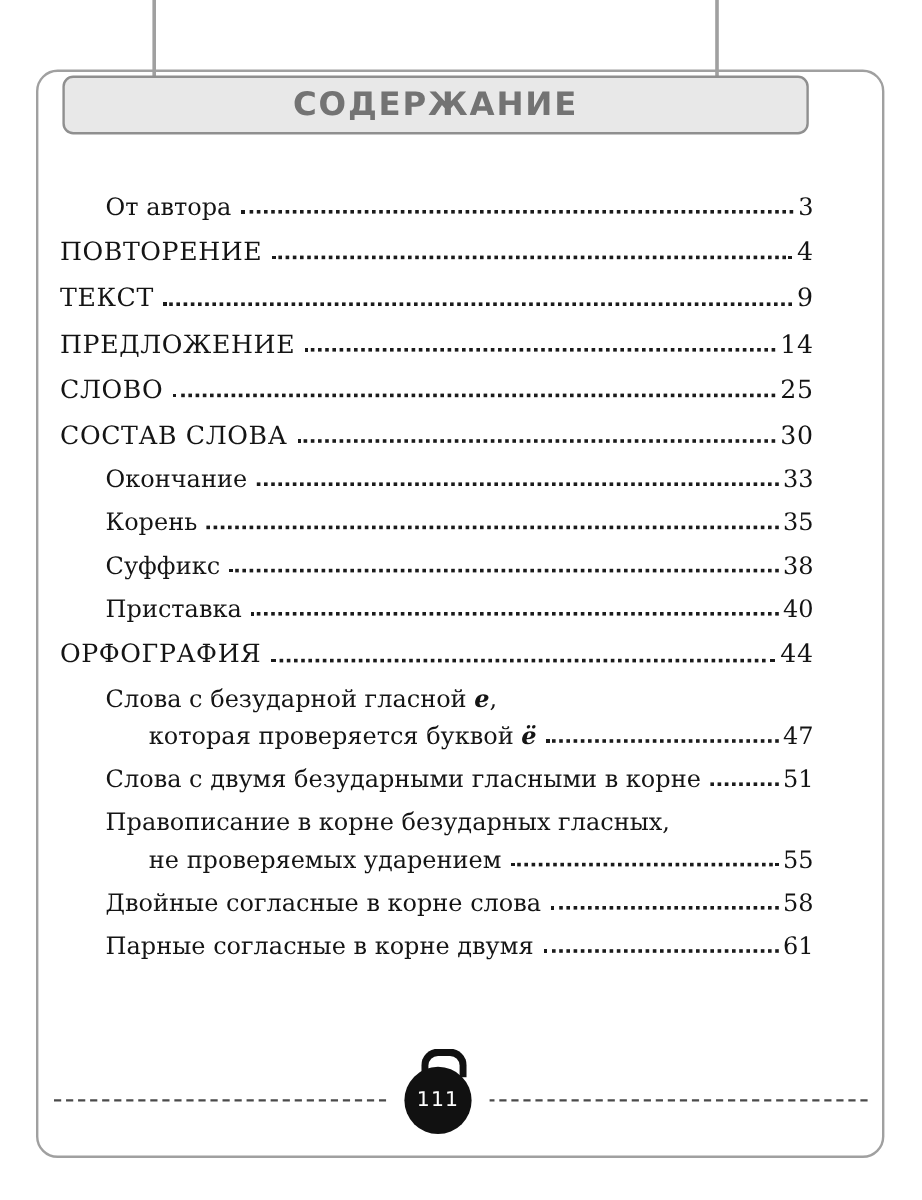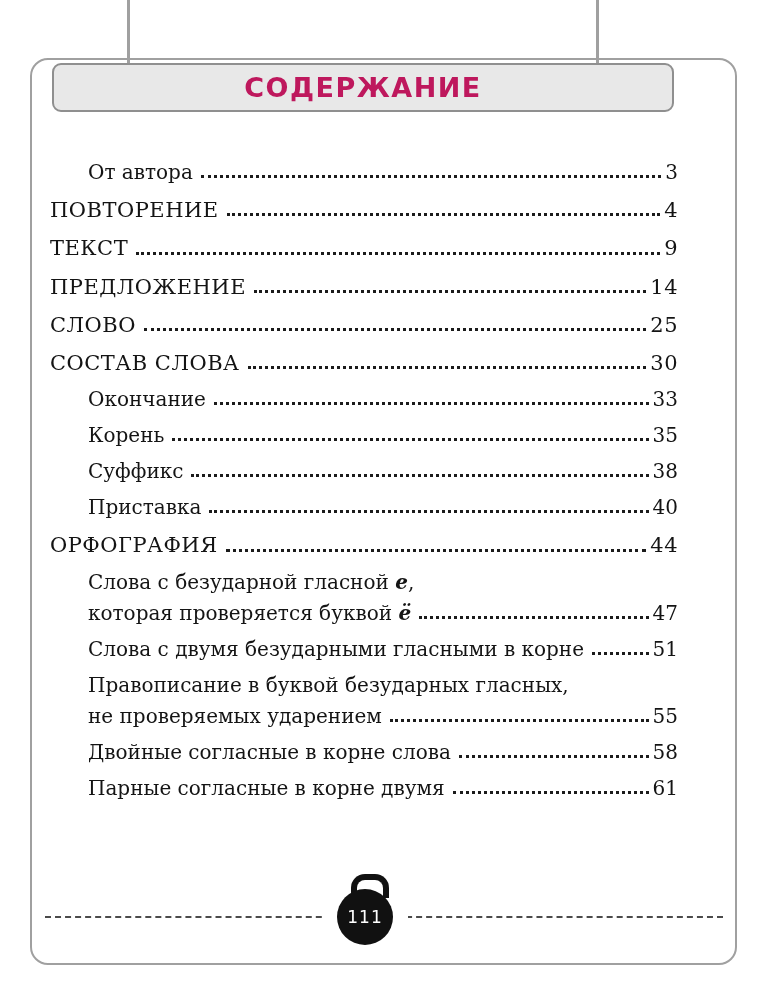--- a/index.html
+++ b/index.html
@@ -42,37 +42,37 @@
     border: 2px solid var(--title-border, #8f8f8f);
     border-radius: 9px;
     display: flex; align-items: center; justify-content: center;
     z-index: 3;
   }
   .title {
     font-family: "DejaVu Sans", "Liberation Sans", sans-serif;
     font-weight: bold;
     font-size: 27px;
     letter-spacing: 1.5px;
-    color: #be185d;
+    color: #737373;
   }
 
   
   .toc {
     position: absolute;
     left: 50px; top: 160px;
     width: 628px;
     line-height: 1.25;
     z-index: 2;
   }
   .entry { margin-top: 11px; font-size: 20px; }
   .entry.main { margin-top: 12px; font-size: 21px; letter-spacing: 0.5px; }
   .entry.sub  { padding-left: 38px; }
   .entry:first-child { margin-top: 0; }
   .toc-line { display: flex; align-items: baseline; }
-  .toc-line + .toc-line { margin-top: 6px; }
+  .toc-line + .toc-line { margin-top: 6px; margin-left: 36px; }
   .toc-label { white-space: nowrap; }
   .toc-label .em { font-weight: bold; font-style: italic; }
   .leader {
     flex: 1;
     align-self: flex-end;
     border-bottom: 3px dotted #1b1b1b;
     margin: 0 4px 7px 8px;
     min-width: 18px;
   }
   .toc-page { white-space: nowrap; }
@@ -220,21 +220,21 @@
       </div>
       <div class="entry sub">
         <div class="toc-line">
           <span class="toc-label"><span>Слова с двумя безударными гласными в корне</span></span>
           <span class="leader"></span>
           <span class="toc-page">51</span>
         </div>
       </div>
       <div class="entry sub">
         <div class="toc-line">
-          <span class="toc-label"><span>Правописание в буквой безударных гласных,</span></span>
+          <span class="toc-label"><span>Правописание в корне безударных гласных,</span></span>
         </div>
         <div class="toc-line">
           <span class="toc-label"><span>не проверяемых ударением</span></span>
           <span class="leader"></span>
           <span class="toc-page">55</span>
         </div>
       </div>
       <div class="entry sub">
         <div class="toc-line">
           <span class="toc-label"><span>Двойные согласные в корне слова</span></span>

